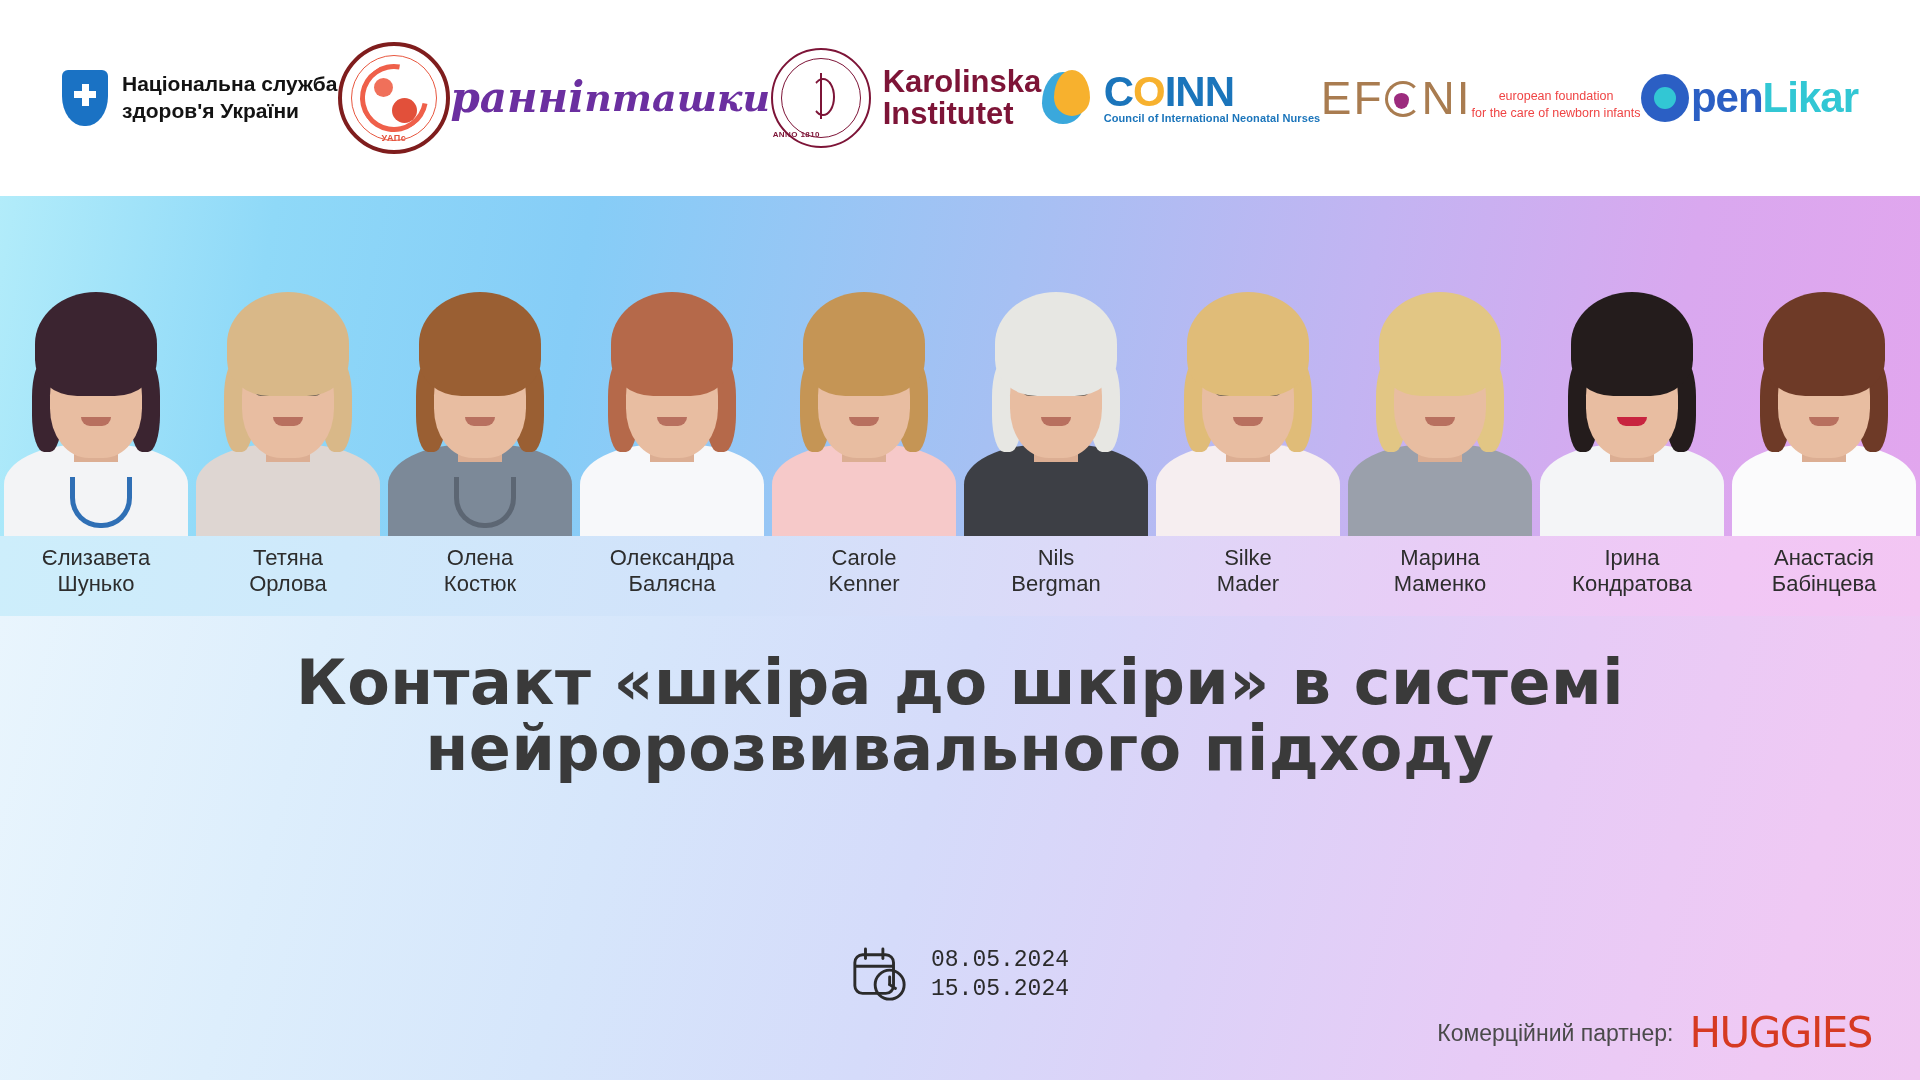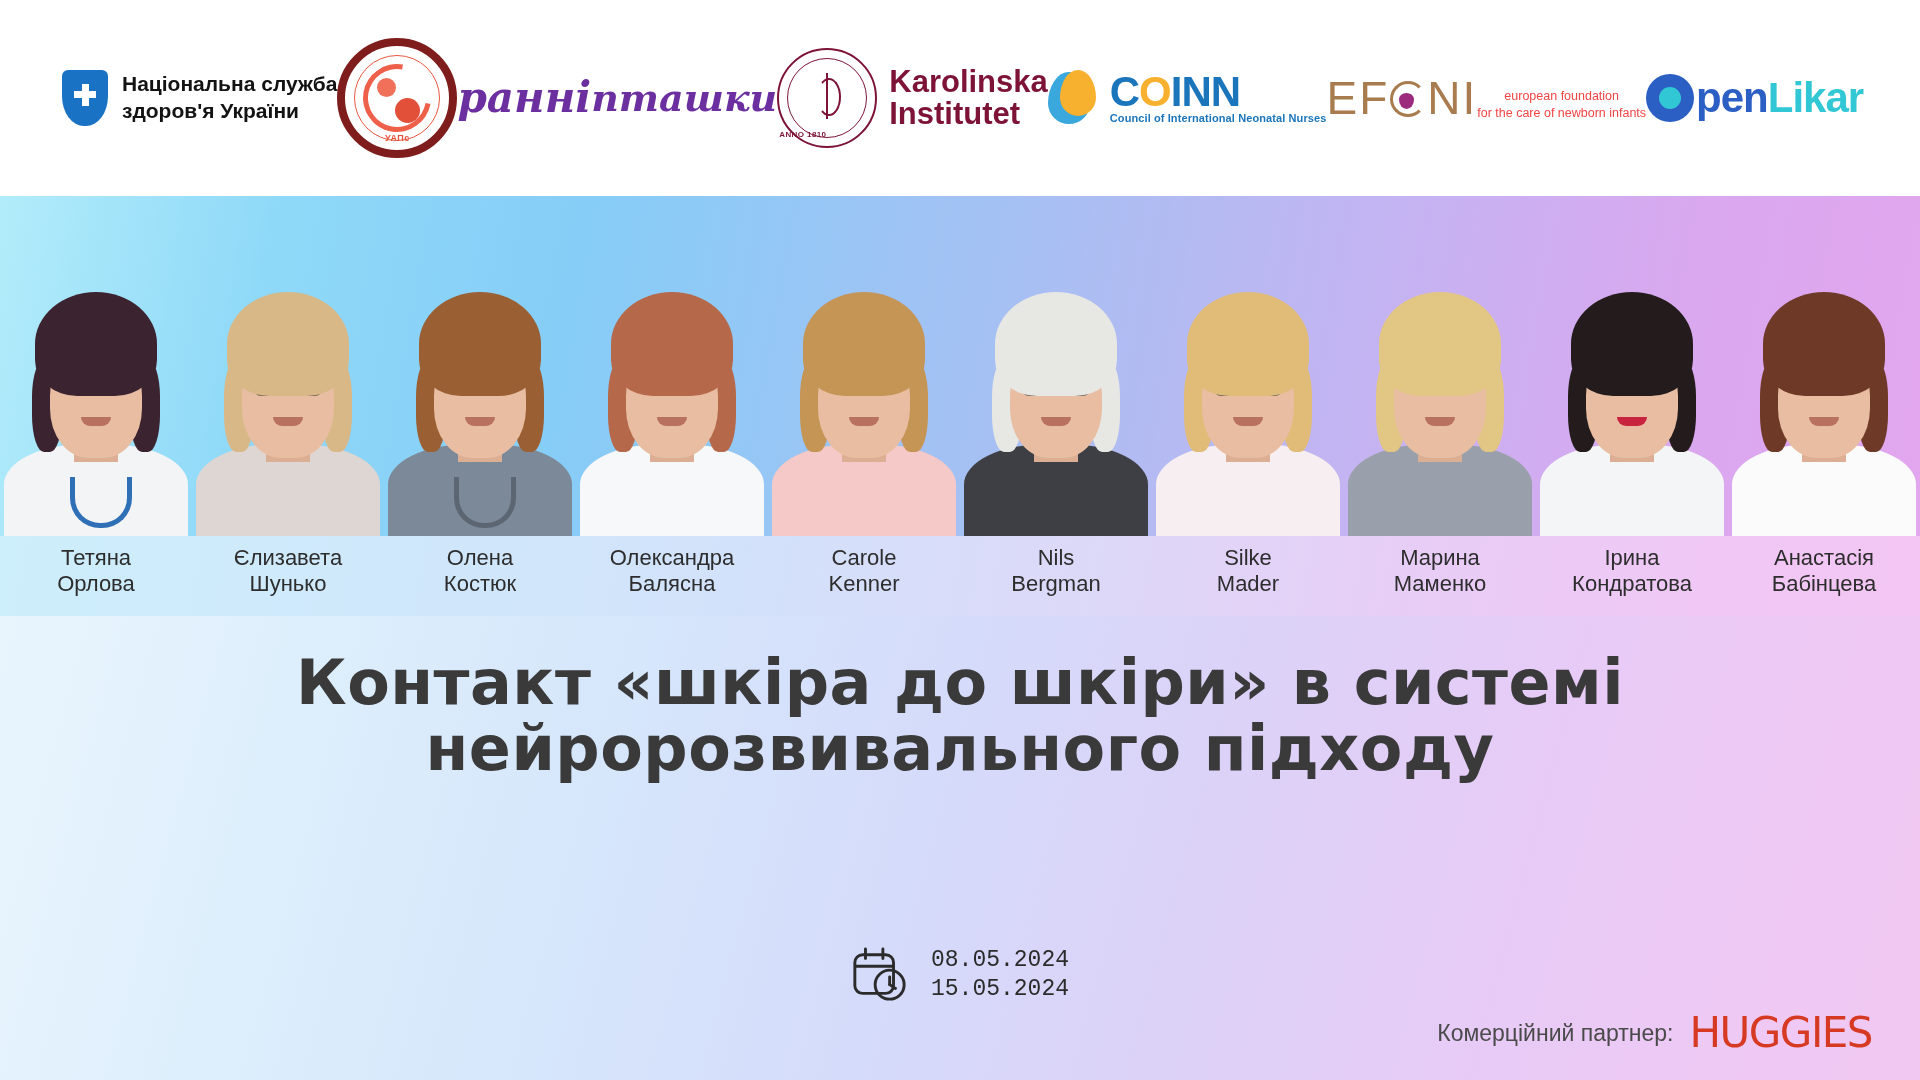--- a/index.html
+++ b/index.html
@@ -55,21 +55,21 @@
     font-weight: bold;
     color: #131313;
     line-height: 1.28;
     white-space: nowrap;
   }
 
   
   .uaps {
     width: 104px; height: 104px;
     border-radius: 50%;
-    border: 8px solid #7f1d1d;
+    border: 4px solid #7f1d1d;
     position: relative;
     flex: 0 0 auto;
   }
   .uaps .ring2 {
     position: absolute;
     left: 9px; top: 9px; right: 9px; bottom: 9px;
     border-radius: 50%;
     border: 1px solid #e8573f;
   }
   .uaps .inner {
@@ -679,26 +679,26 @@
     <div class="eye-l"></div>
     <div class="eye-r"></div>
     <div class="mouth"></div>
     <div class="hair" style="background:#6e3a27"></div>
   </div>
 
 </div>
 
 <div class="names">
   <div class="name-cell">
+    <div>Єлизавета</div>
+    <div>Шунько</div>
+  </div>
+  <div class="name-cell">
     <div>Тетяна</div>
     <div>Орлова</div>
-  </div>
-  <div class="name-cell">
-    <div>Єлизавета</div>
-    <div>Шунько</div>
   </div>
   <div class="name-cell">
     <div>Олена</div>
     <div>Костюк</div>
   </div>
   <div class="name-cell">
     <div>Олександра</div>
     <div>Балясна</div>
   </div>
   <div class="name-cell">

